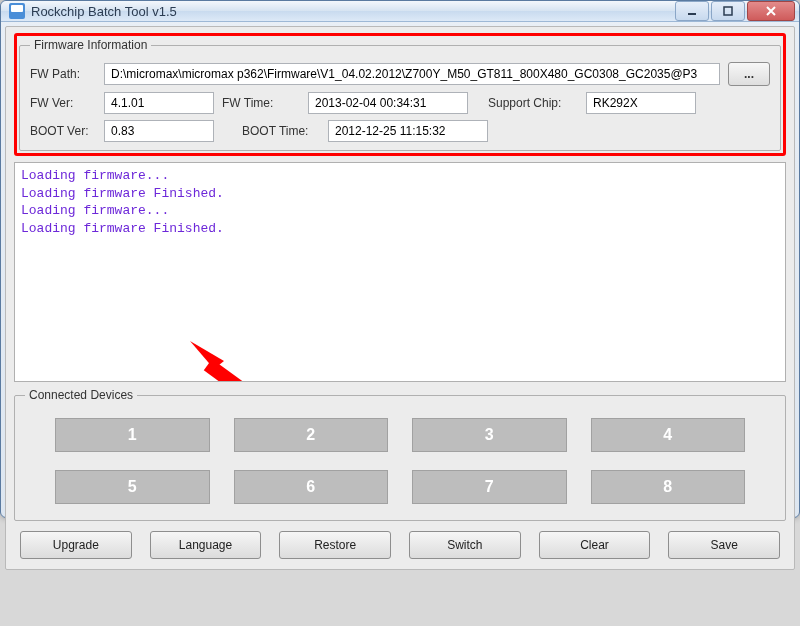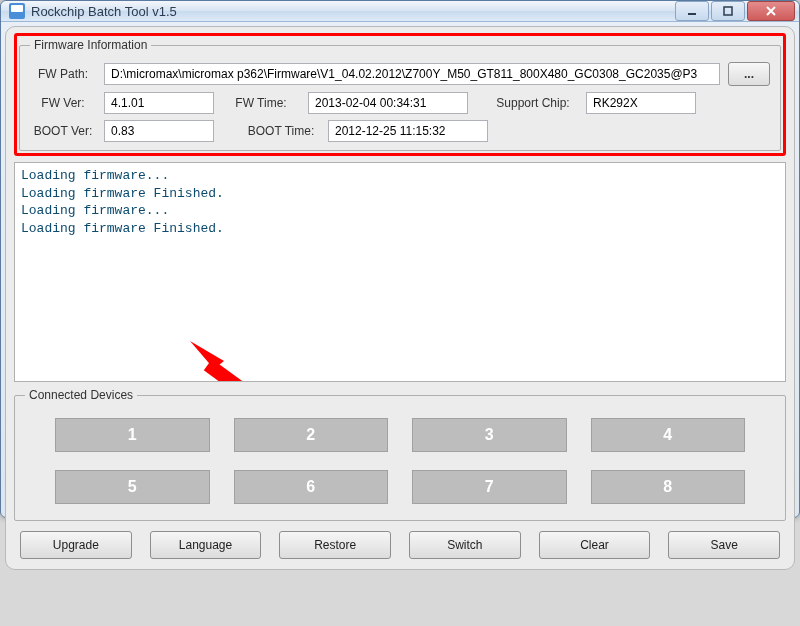--- a/index.html
+++ b/index.html
@@ -60,21 +60,21 @@
       display: flex; align-items: center; justify-content: center;
       cursor: pointer;
     }
     .win-btn.close { width: 48px; background: linear-gradient(to bottom,#e38b8b,#cf5b5b); border-color:#a14545; }
     .win-btn svg { display:block; }
     .client {
       flex: 1;
       background: #ececec;
       margin: 4px;
       border: 1px solid #b9b9b9;
-      border-radius: 10px;
+      border-radius: 2px;
       padding: 6px 8px 8px 8px;
       display: flex;
       flex-direction: column;
       gap: 6px;
       position: relative;
     }
     fieldset.group {
       border: 1px solid #b0b0b0;
       border-radius: 2px;
       padding: 10px 10px 8px 10px;
@@ -91,21 +91,21 @@
       border-radius: 3px;
       padding: 2px;
     }
     .fw-row {
       display: flex;
       align-items: center;
       margin-bottom: 6px;
       gap: 8px;
     }
     .fw-row:last-child { margin-bottom: 0; }
-    .lbl { width: 66px; color: #333; text-align: center; }
+    .lbl { width: 66px; color: #333; }
     .lbl.w80 { width: 78px; }
     .field {
       height: 22px;
       background: #fff;
       border: 1px solid #aeb2b8;
       padding: 2px 6px;
       font-family: Liberation Sans, sans-serif;
       font-size: 12px;
       color: #000;
       display: flex;
@@ -123,21 +123,21 @@
       font-weight: bold;
       color: #333;
     }
     .log {
       background: #fff;
       border: 1px solid #b0b0b0;
       height: 220px;
       padding: 4px 6px;
       font-family: SimSun, "Courier New", monospace;
       font-size: 13px;
-      color: #0c4a6e;
+      color: #6d28d9;
       line-height: 1.35;
       white-space: pre;
       overflow: hidden;
       position: relative;
     }
     .arrow-overlay {
       position: absolute;
       left: 175px;
       top: 178px;
       pointer-events: none;

